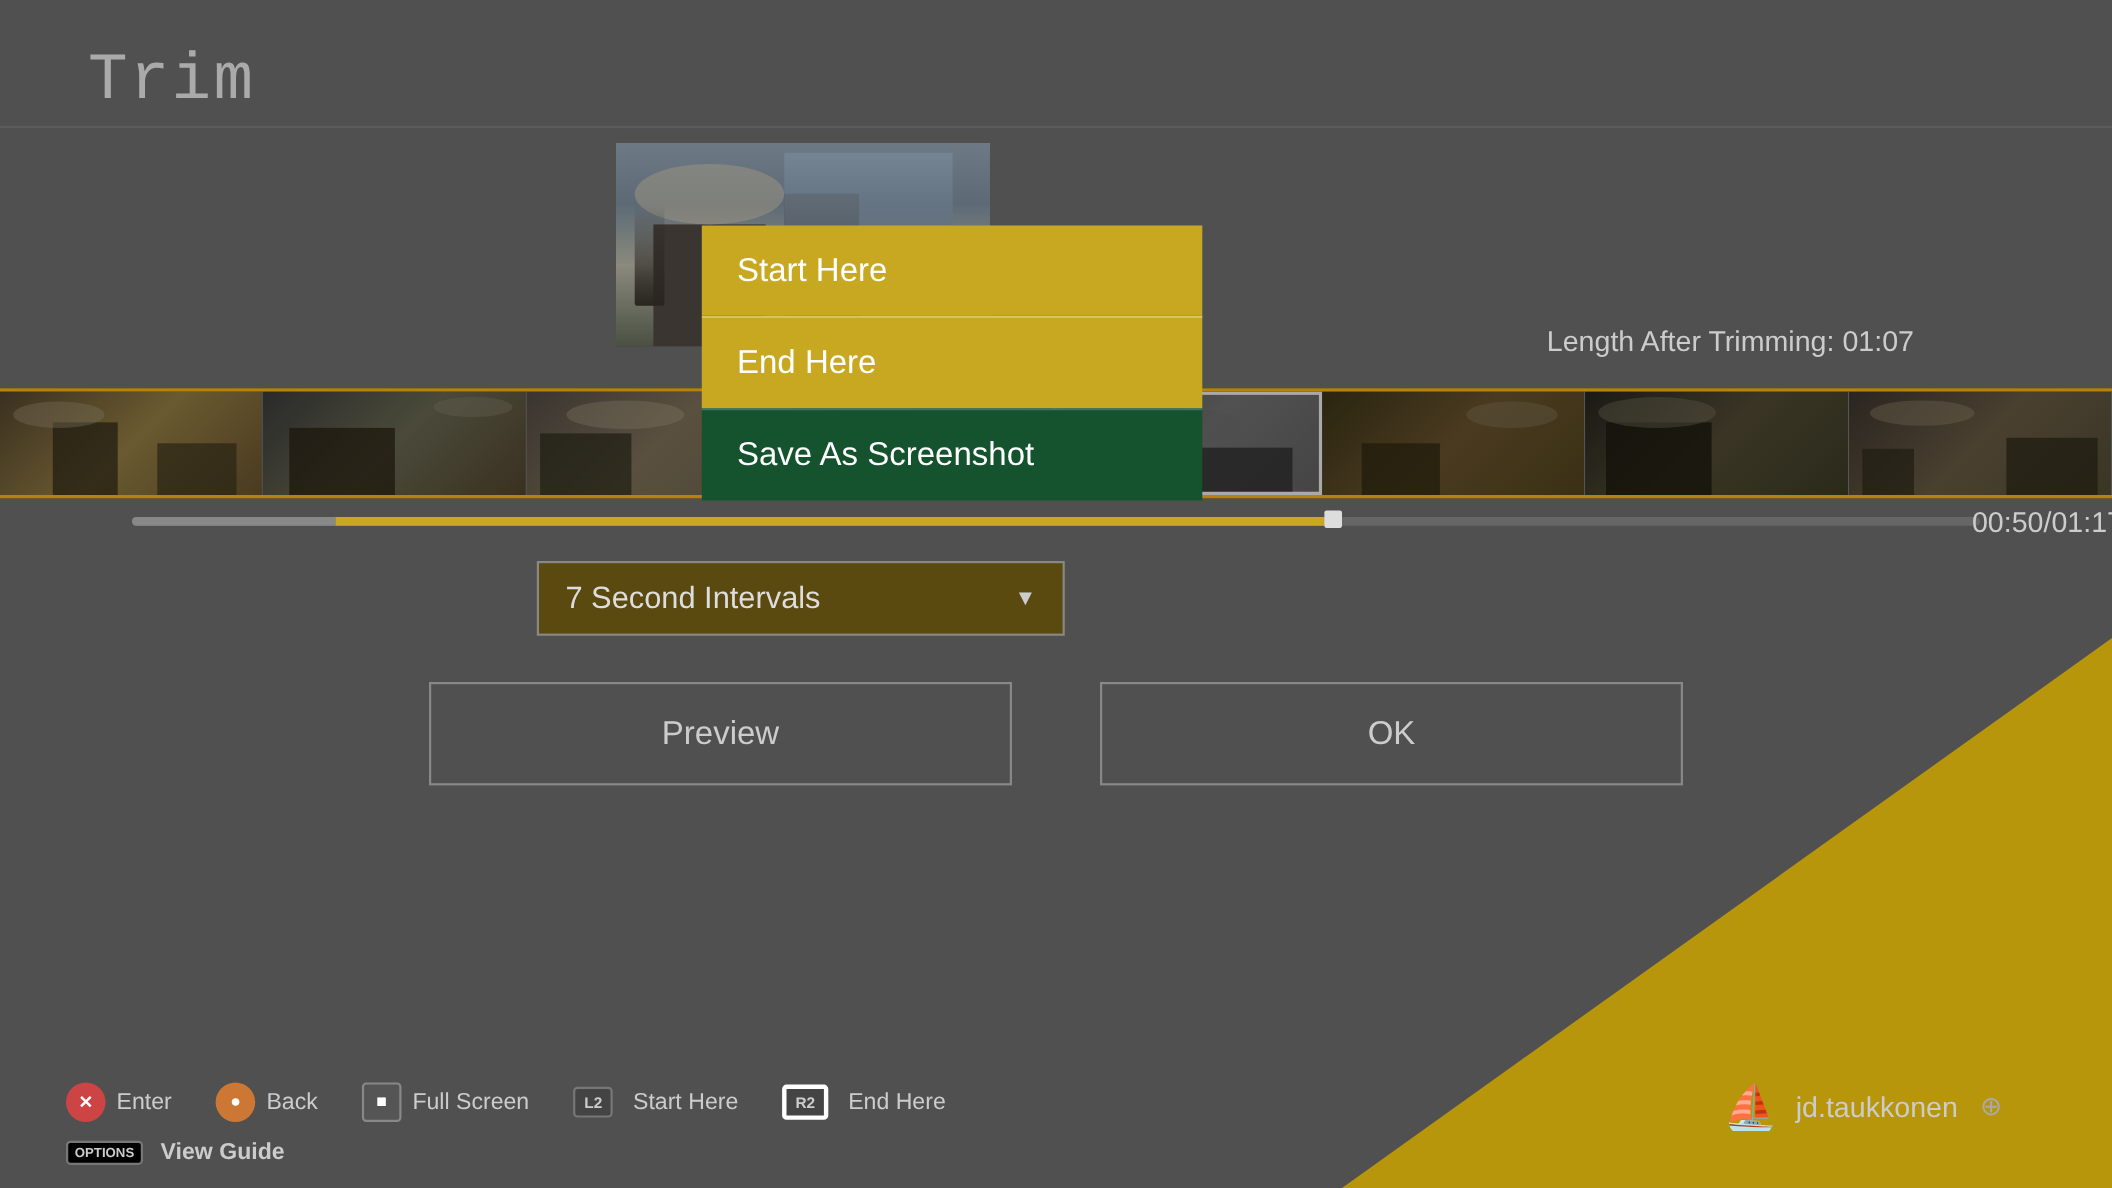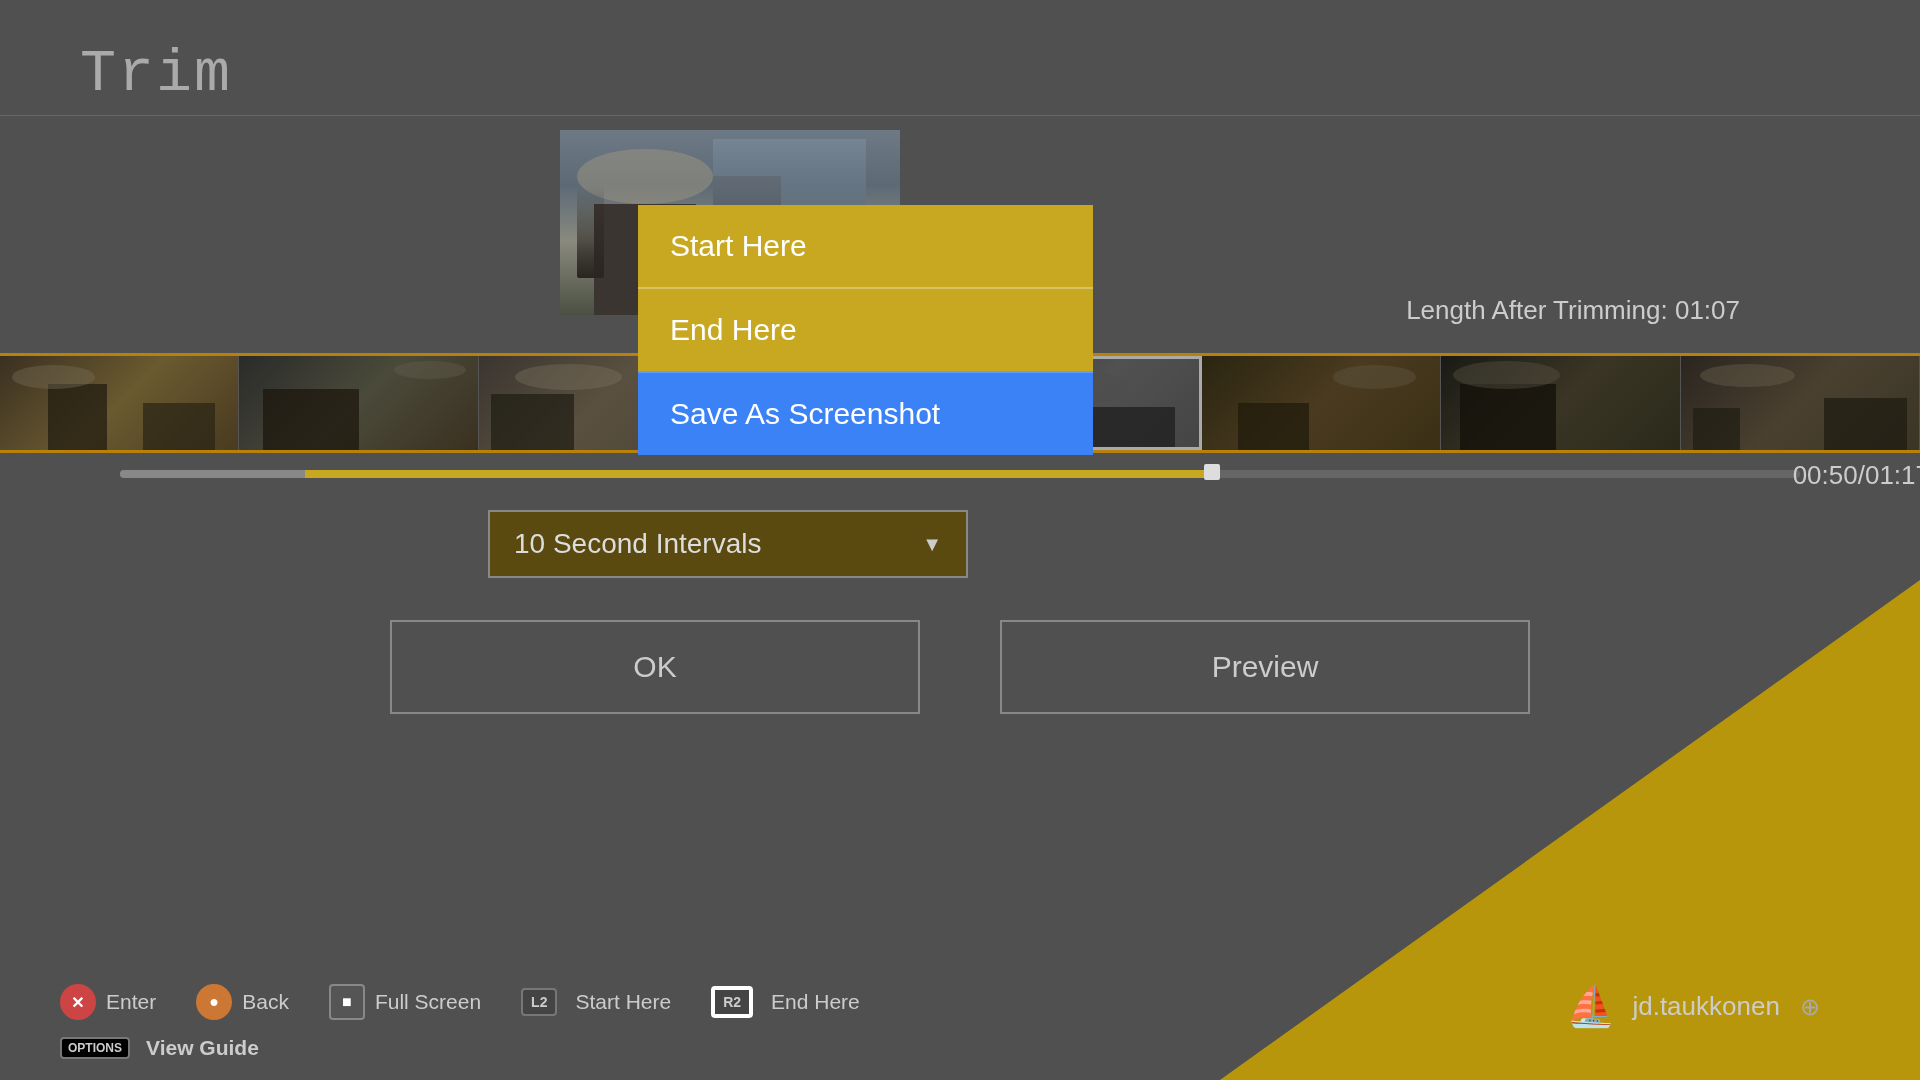--- a/index.html
+++ b/index.html
@@ -97,21 +97,21 @@
     .menu-item-start {
       background: #c8a820;
     }
 
     .menu-item-end {
       background: #c8a820;
       border-top: 2px solid rgba(255,255,255,0.3);
     }
 
     .menu-item-screenshot {
-      background: #3b82f6;
+      background: #14532d;
       border-top: 2px solid rgba(255,255,255,0.2);
     }
 
     
     .trim-length {
       position: absolute;
       top: 295px;
       right: 180px;
       color: #ccc;
       font-size: 26px;
@@ -408,28 +408,28 @@
 <div class="progress-container">
   <div class="progress-bg"></div>
   <div class="progress-filled-left"></div>
   <div class="progress-filled-mid"></div>
   <div class="progress-handle"></div>
   <div class="progress-time">00:50/01:17</div>
 </div>
 
 <div class="interval-dropdown">
   <div class="interval-select">
-    <span>10 Second Intervals</span>
+    <span>7 Second Intervals</span>
     <span class="interval-chevron">▼</span>
   </div>
 </div>
 
 <div class="bottom-buttons">
+  <button class="btn">Preview</button>
   <button class="btn">OK</button>
-  <button class="btn">Preview</button>
 </div>
 
 <div class="controller-hints">
   <div class="hint-group">
     <span class="hint-btn btn-x">✕</span>
     <span class="hint-label">Enter</span>
   </div>
   <div class="hint-group">
     <span class="hint-btn btn-circle">●</span>
     <span class="hint-label">Back</span>

